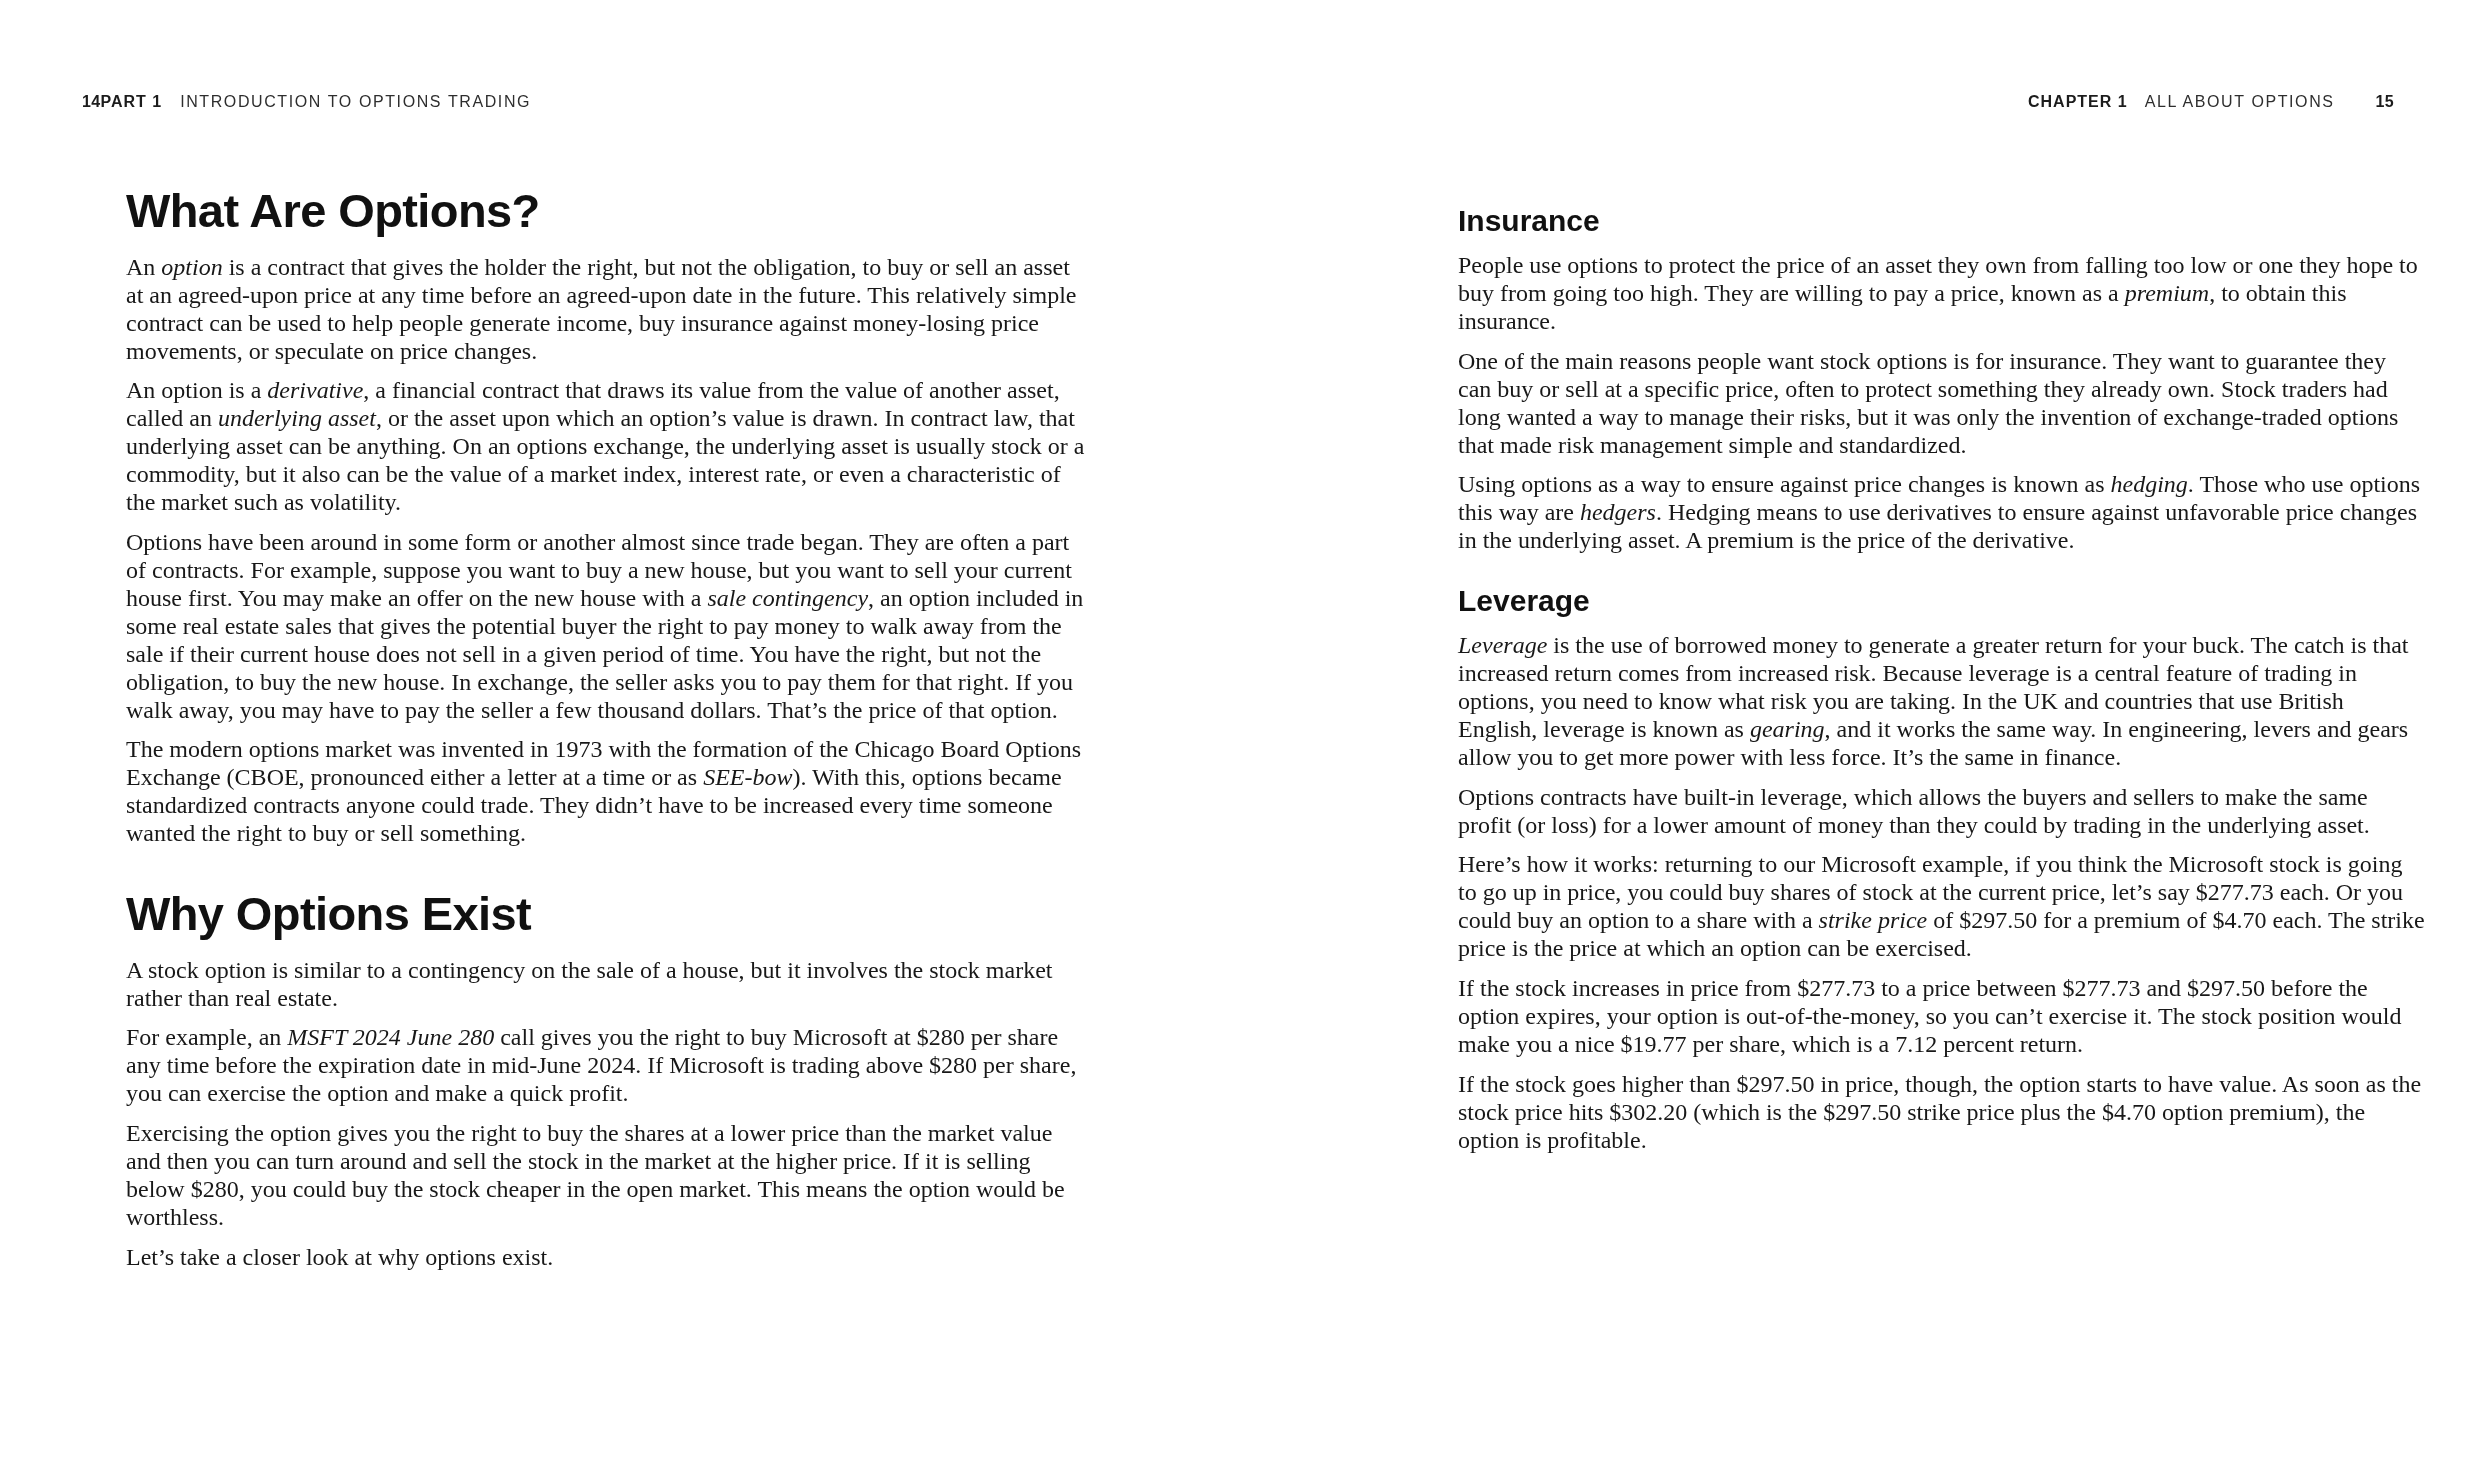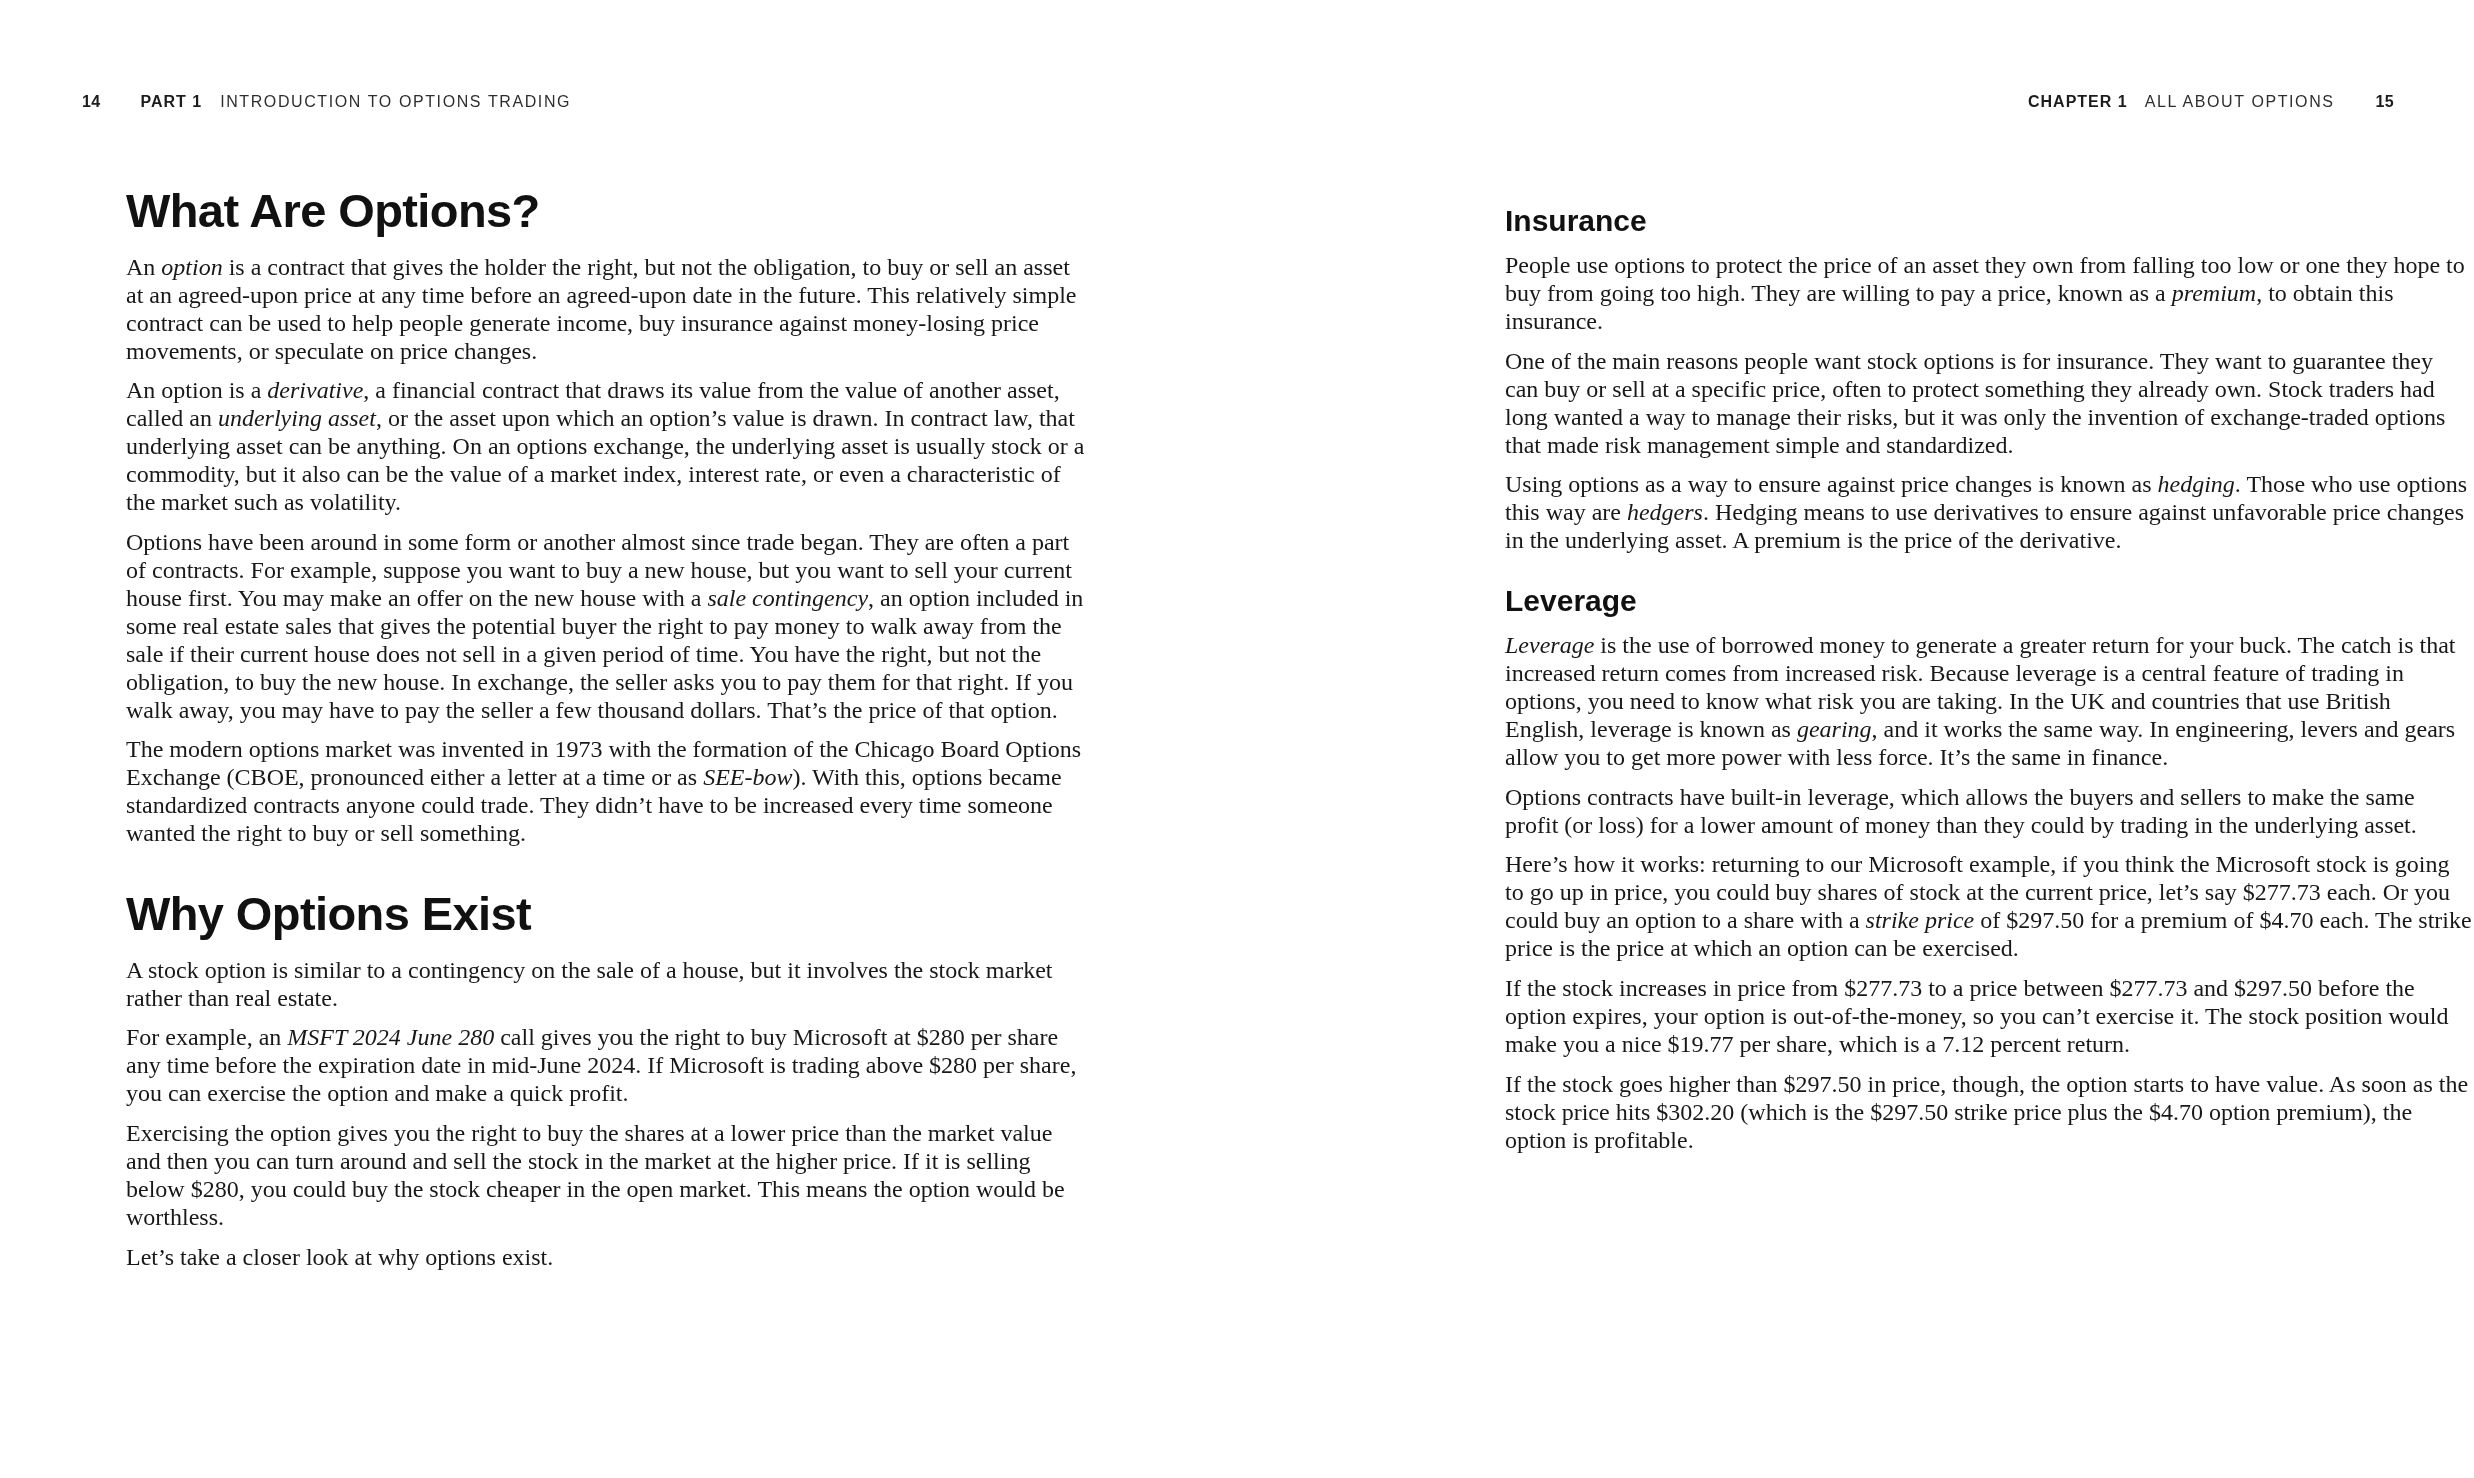--- a/index.html
+++ b/index.html
@@ -24,32 +24,32 @@
     font-size: 16px;
     line-height: 19.3px;
     white-space: nowrap;
     color: #1c1c1c;
   }
   .folio-left  { left: 82px; }
   .folio-right { right: 81px; }
   .folio-num   { font-weight: 700; letter-spacing: 0.3px; }
   .folio-bold  { font-weight: 700; letter-spacing: 1px; }
   .folio-light { font-weight: 400; letter-spacing: 1.6px; color: #2e2e2e; text-align: right; }
-  .folio-left .folio-bold   { margin-left: 40px; }
+  .folio-left .folio-bold   { }
   .folio-left .folio-light  { margin-left: 18px; }
   .folio-right .folio-light { margin-left: 17px; }
   .folio-right .folio-num   { margin-left: 41px; text-align: center; }
 
   
   .column {
     position: absolute;
     width: 967px;
   }
   .column-left  { left: 126px;  top: 185px; }
-  .column-right { left: 1505px; top: 204px; }
+  .column-right { left: 1458px; top: 204px; }
 
   .heading {
     font-family: "Liberation Sans", sans-serif;
     font-weight: 700;
     color: #111111;
   }
   .heading-large {
     font-size: 47px;
     line-height: 52px;
     letter-spacing: -0.6px;

